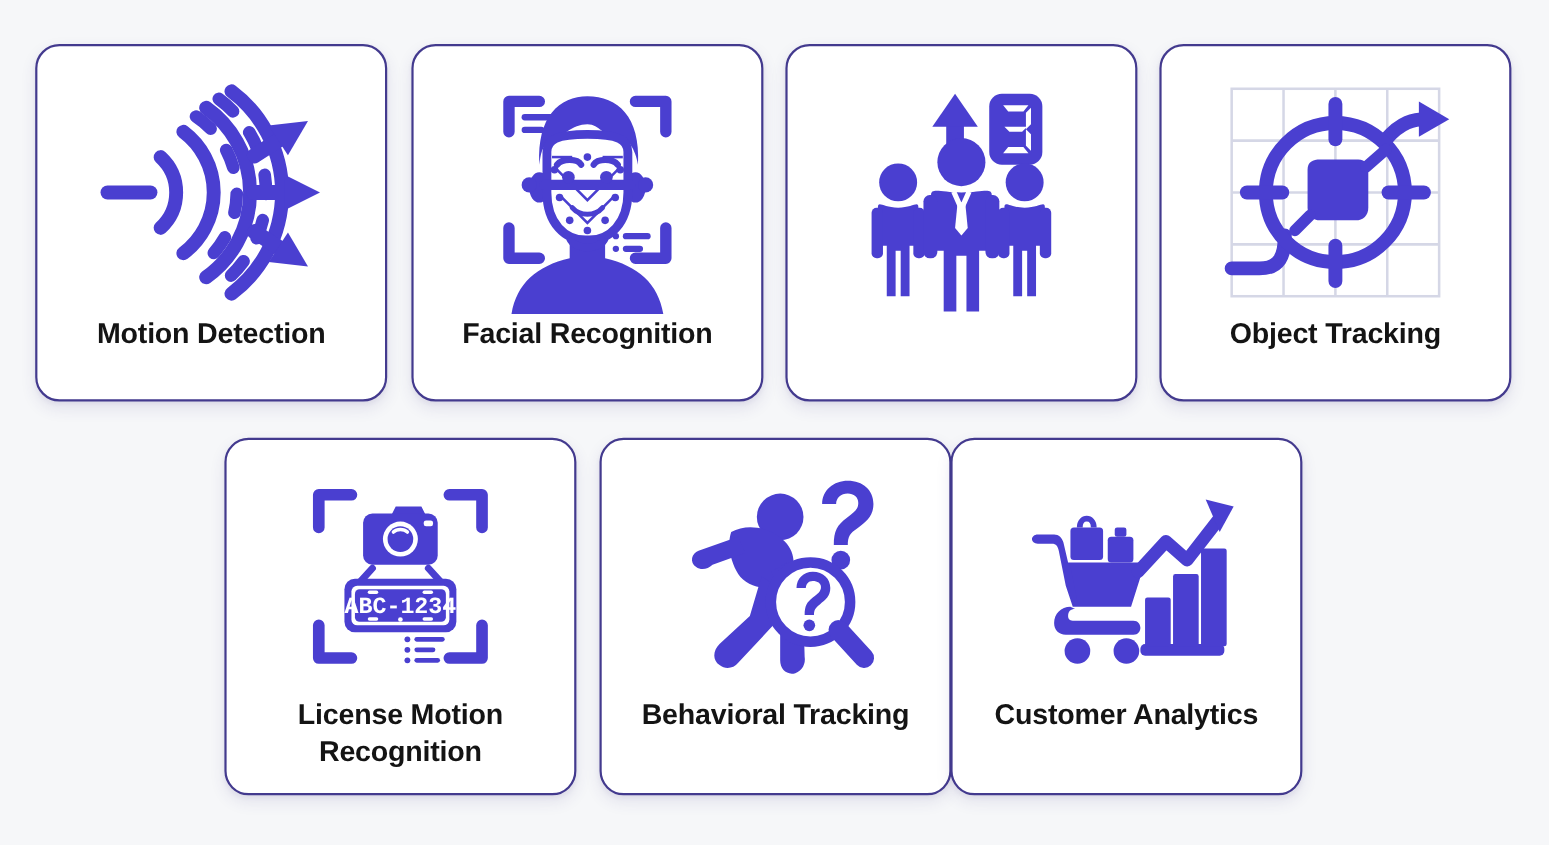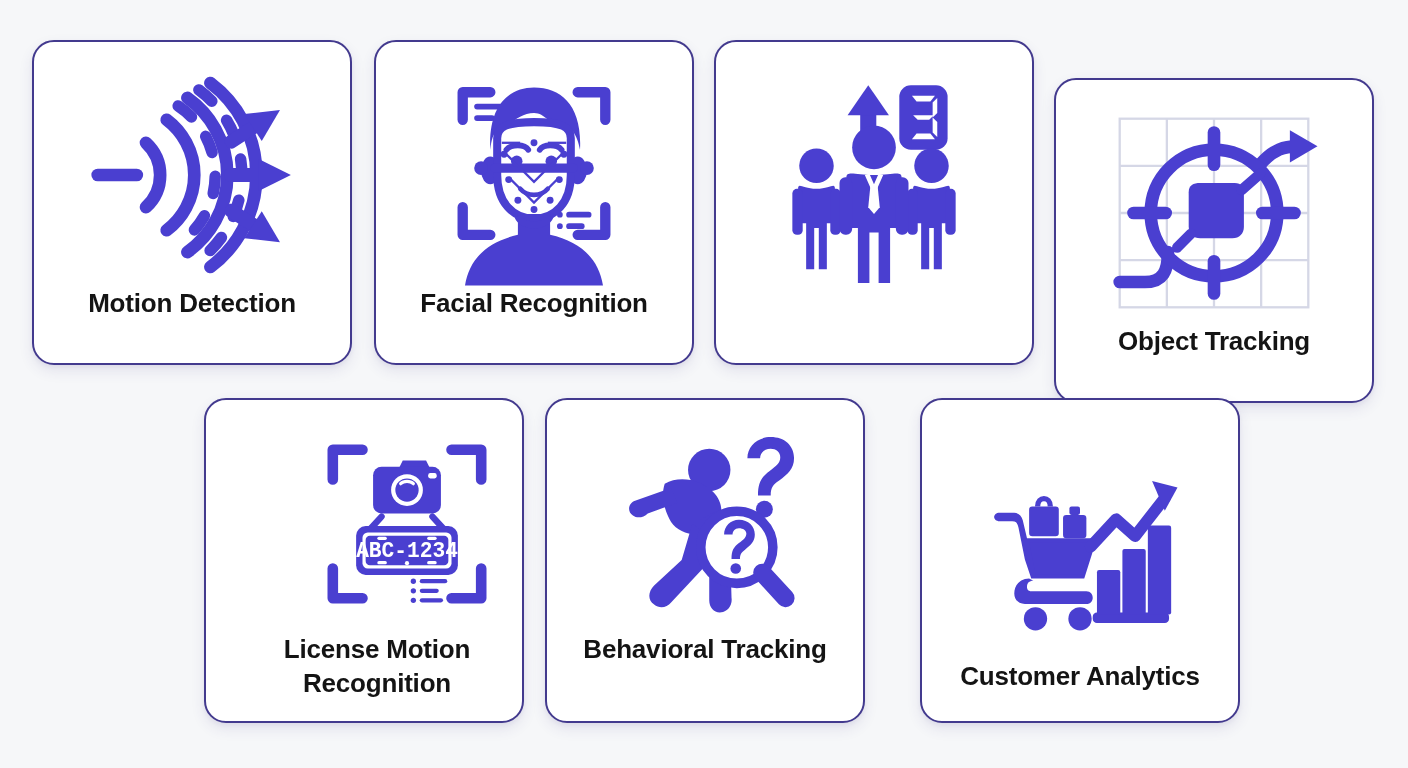--- a/index.html
+++ b/index.html
@@ -63,26 +63,26 @@
     margin-top: -4px;
   }
 
   .card.two-line .icon-wrap { height: 212px; }
   .card.two-line .card-label { margin-top: 2px; }
 
   
   .pos-r1c1 { left: 32px;   top: 40px; }
   .pos-r1c2 { left: 374px;  top: 40px; }
   .pos-r1c3 { left: 714px;  top: 40px; }
-  .pos-r1c4 { left: 1054px; top: 40px; margin-top: 38px; }
+  .pos-r1c4 { left: 1054px; top: 40px; }
 
   
-  .pos-r2c1 { left: 204px; top: 398px; align-items: flex-end; }
+  .pos-r2c1 { left: 204px; top: 398px; }
   .pos-r2c2 { left: 545px; top: 398px; }
-  .pos-r2c3 { left: 920px; top: 398px; justify-content: center; }
+  .pos-r2c3 { left: 864px; top: 398px; }
 </style>
 </head>
 <body>
 
 <div id="board">
 
   <div class="card pos-r1c1">
     <div class="icon-wrap">
       <svg viewBox="0 0 200 200" xmlns="http://www.w3.org/2000/svg">
         <g fill="none" stroke="#4a3fd0" stroke-width="11" stroke-linecap="round">

